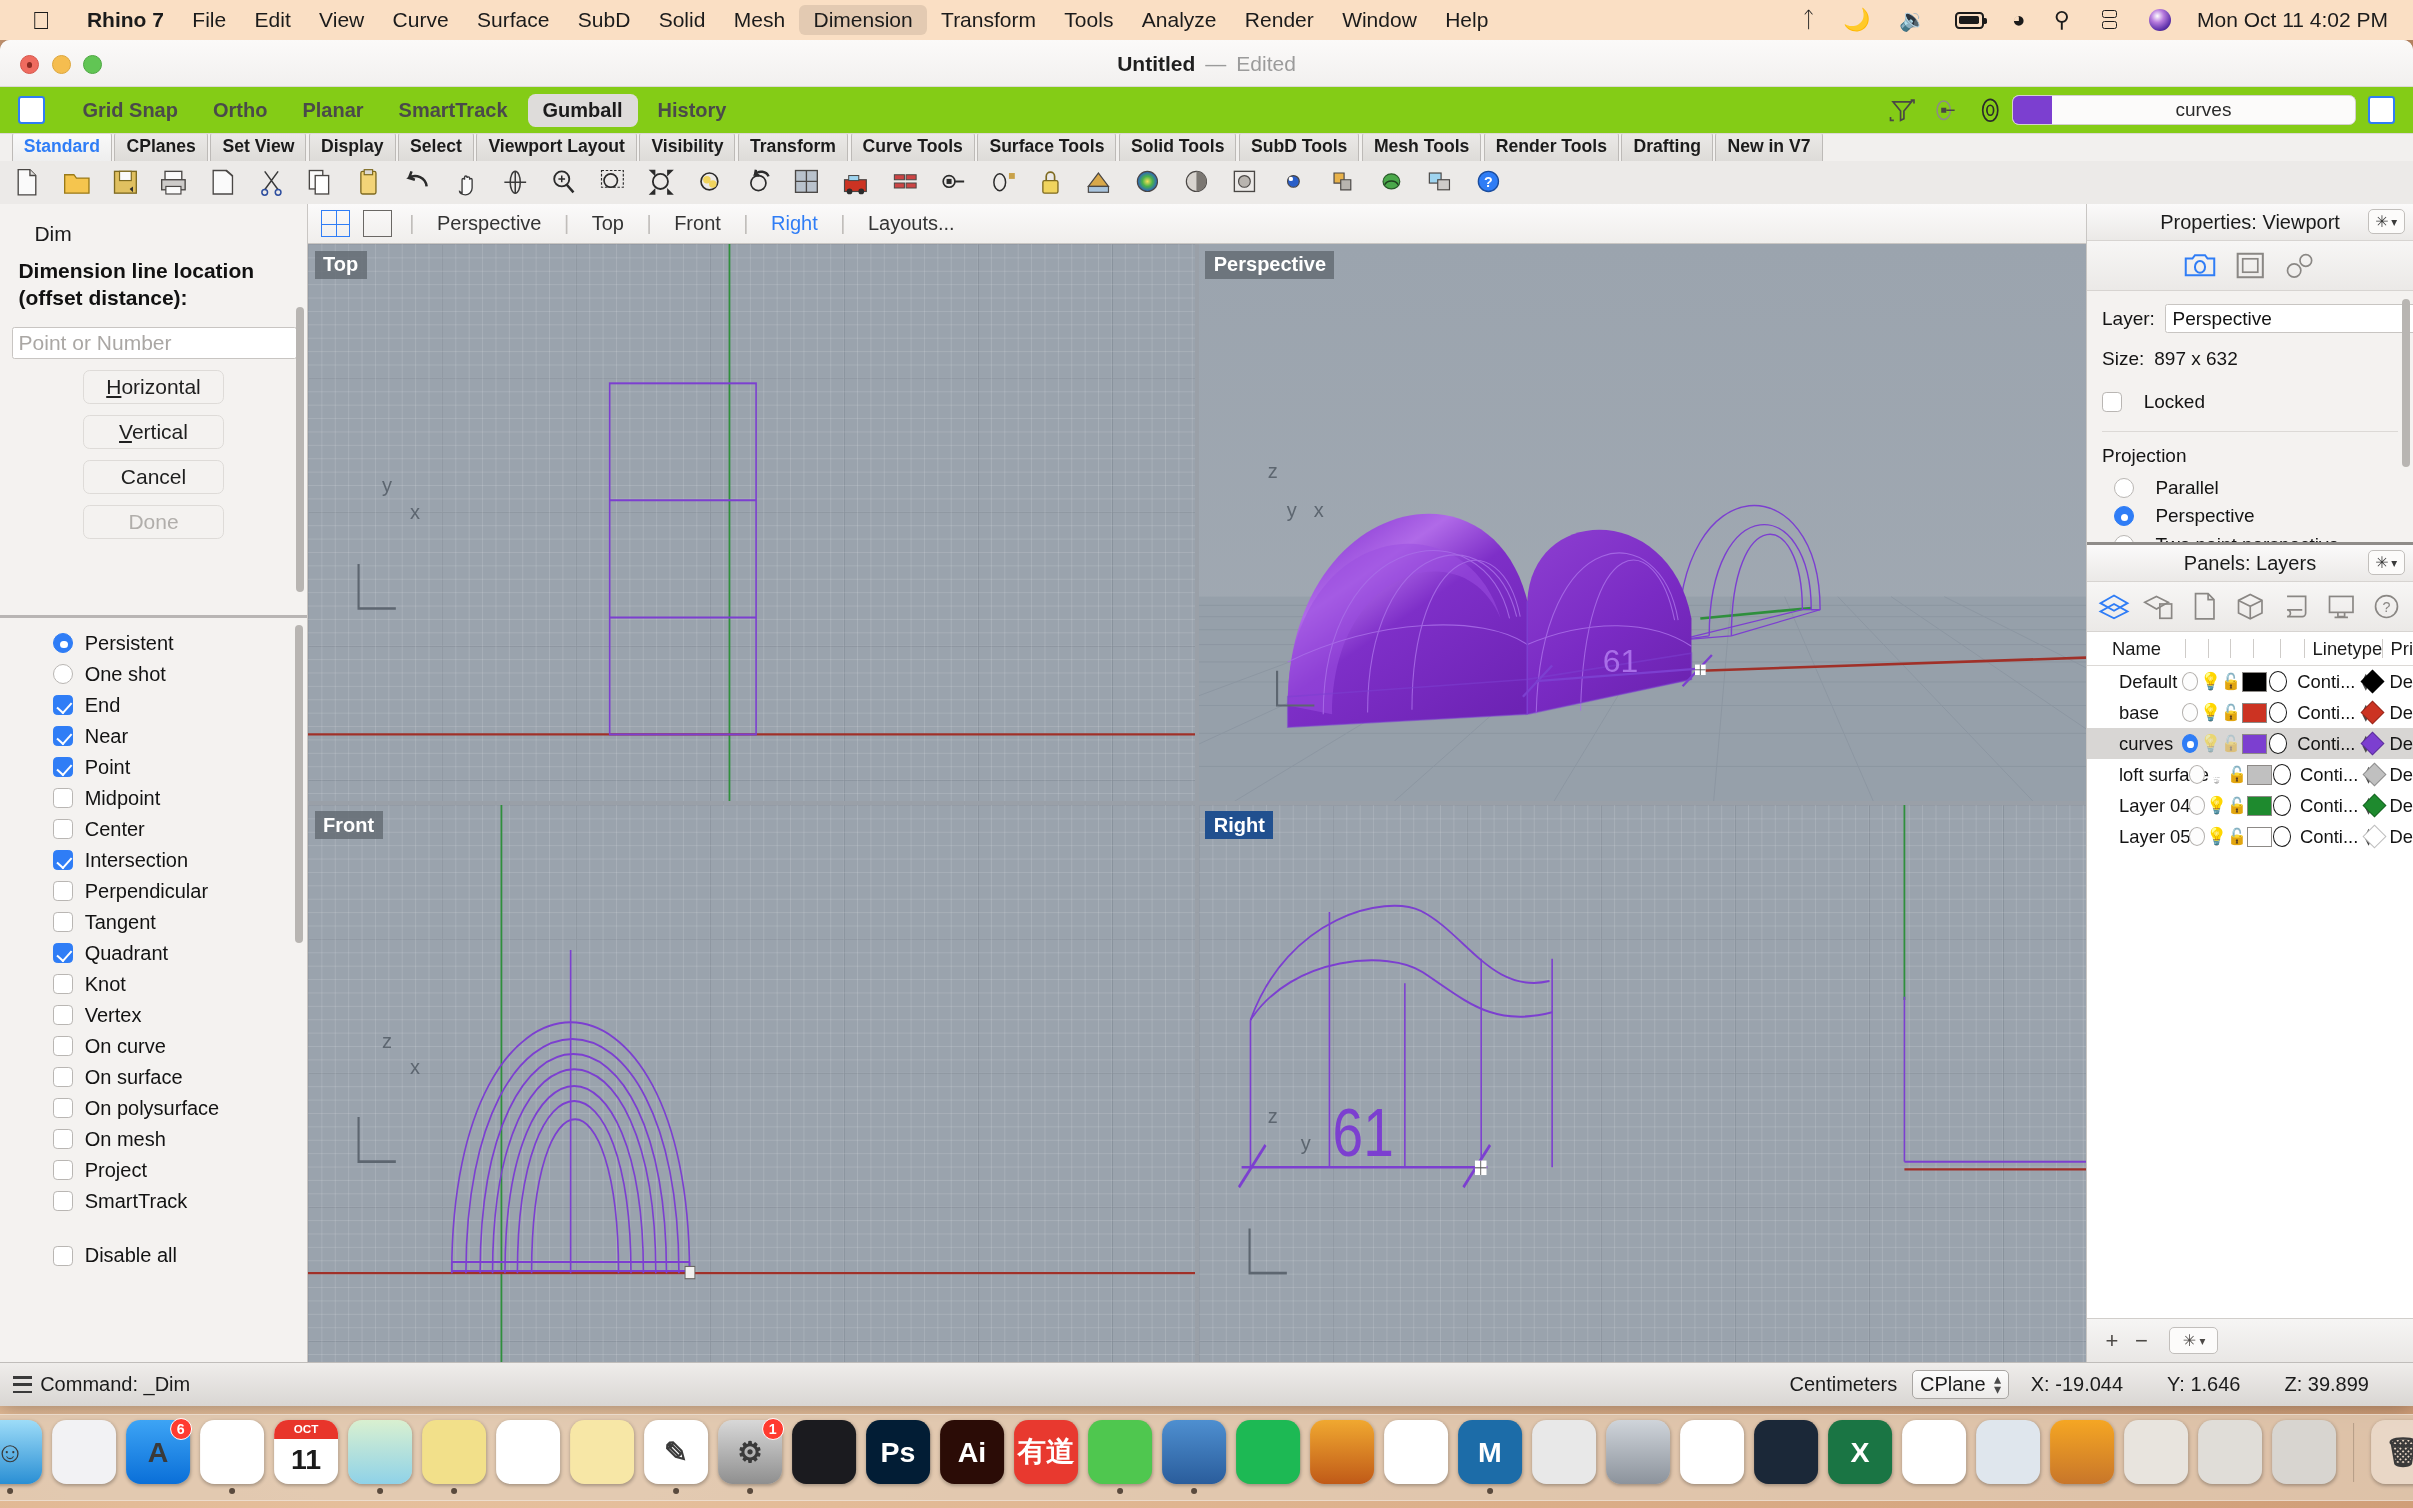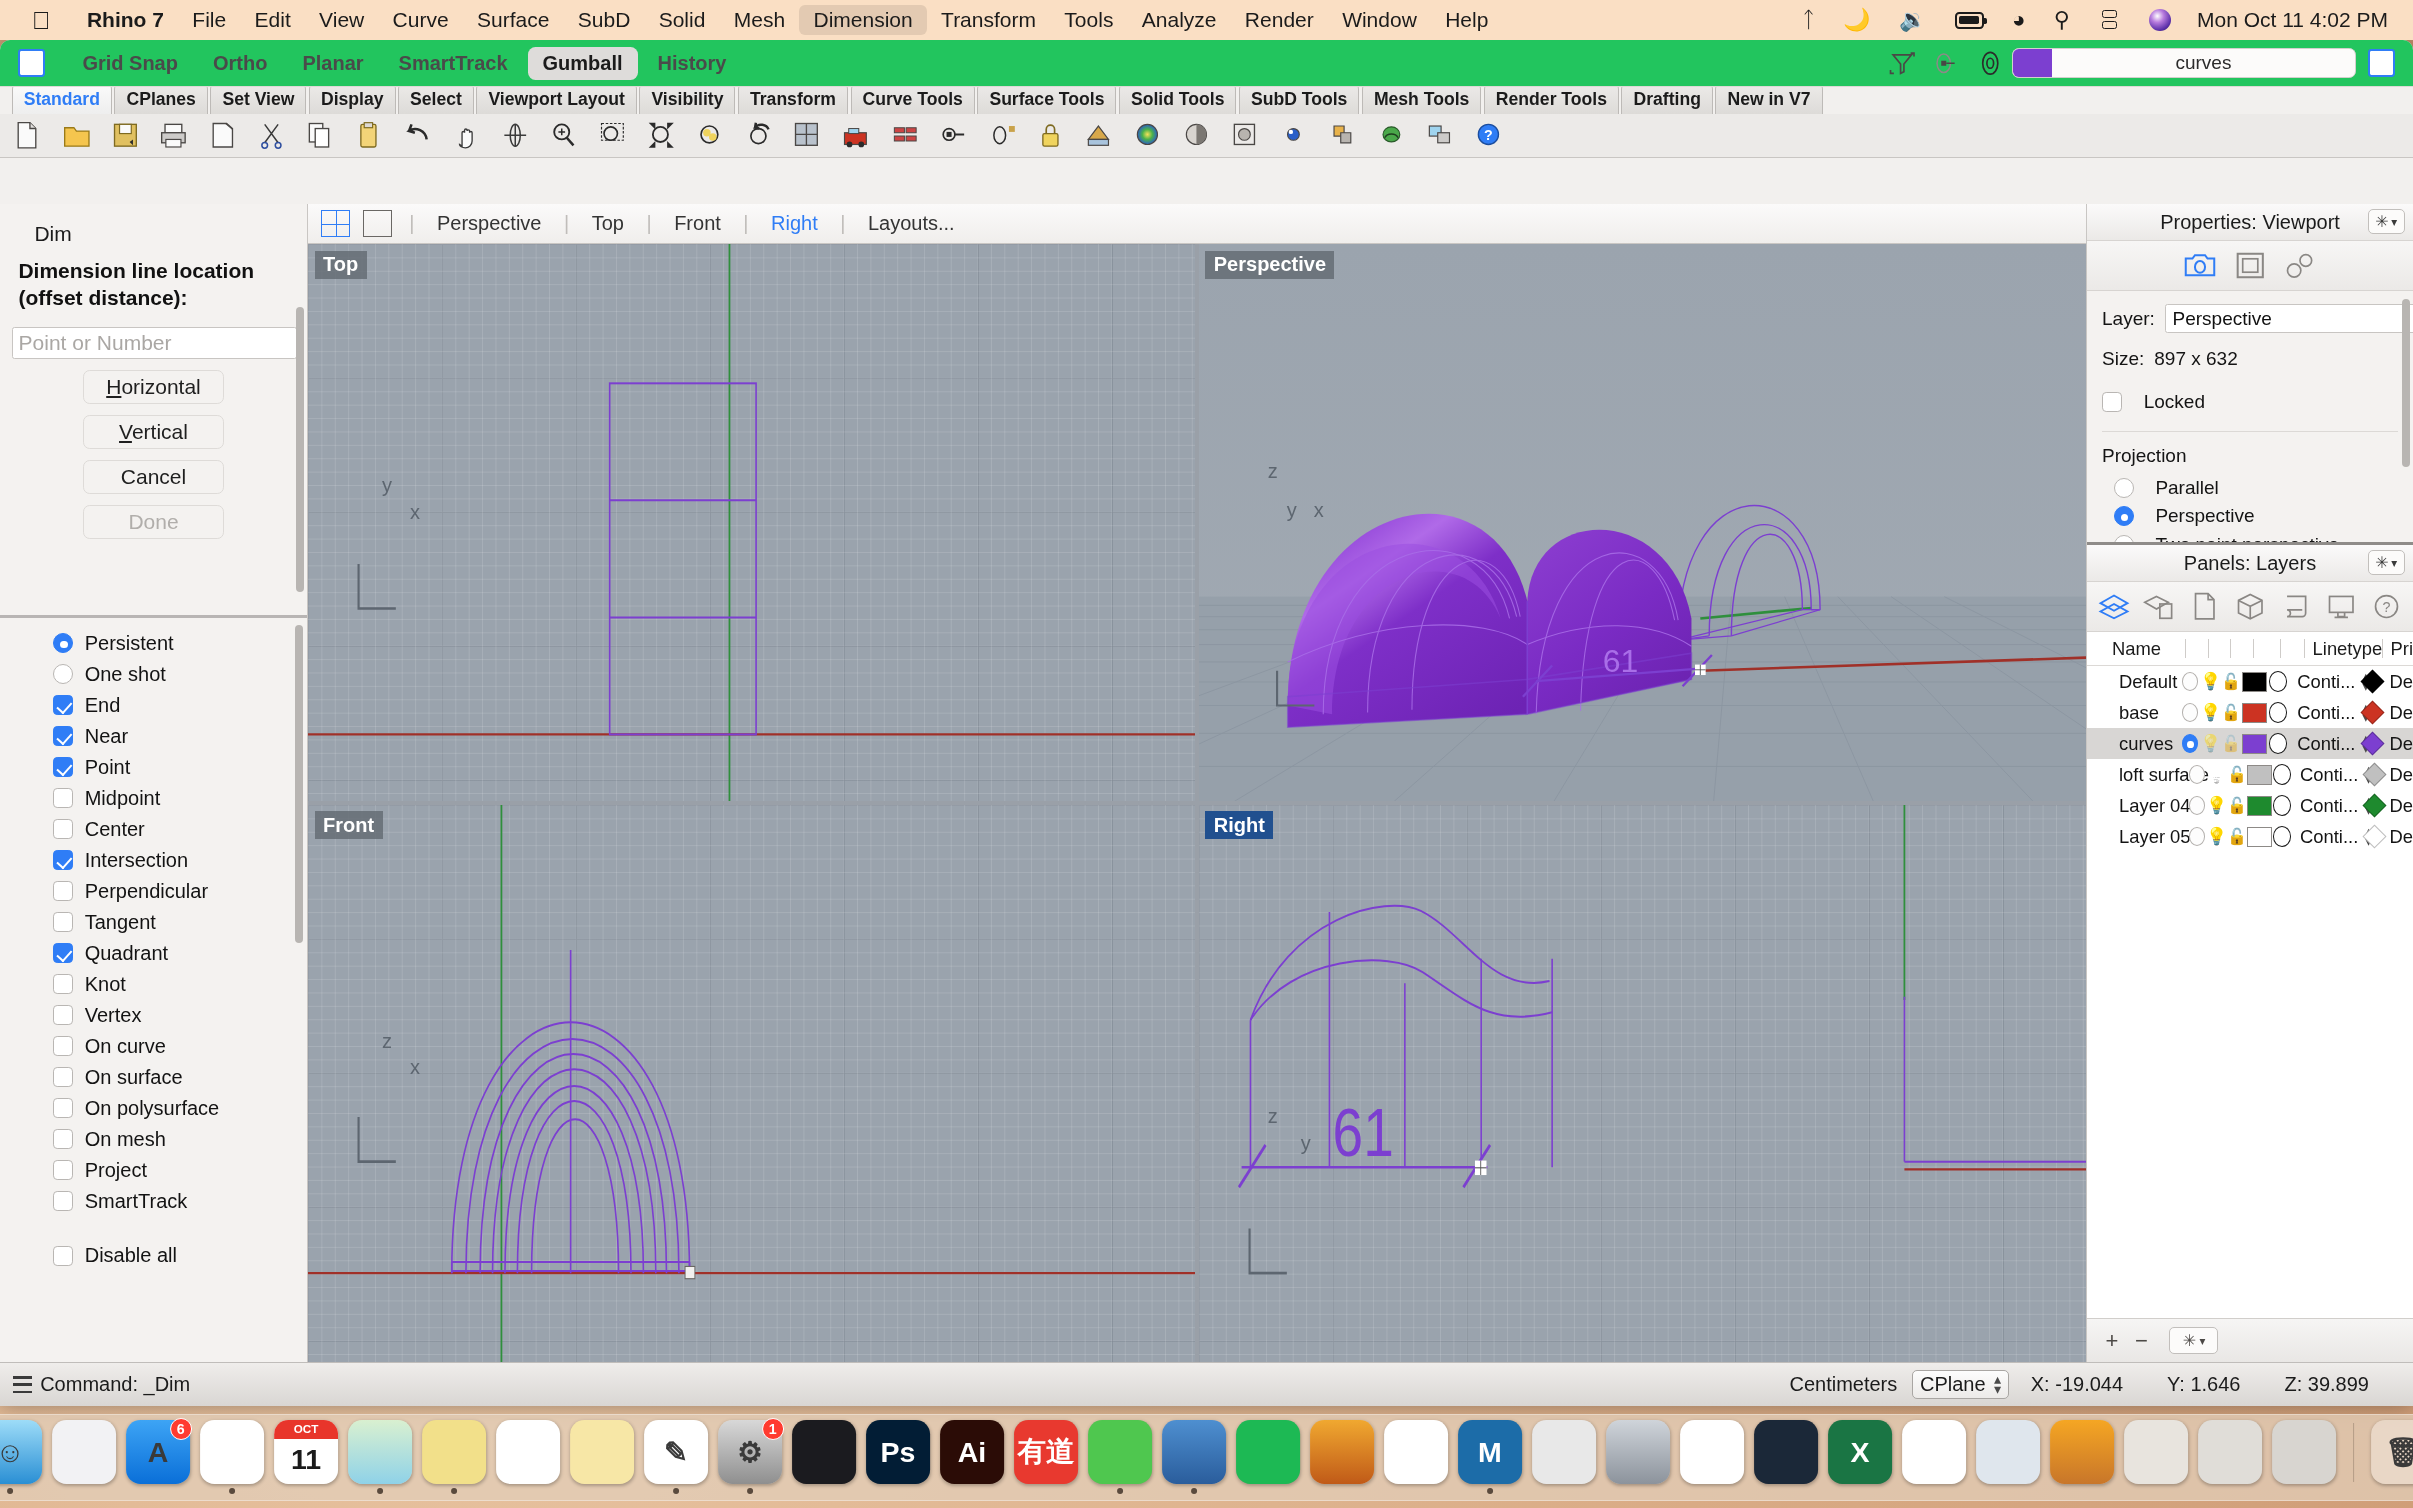--- a/index.html
+++ b/index.html
@@ -77,21 +77,21 @@
     display:flex;align-items:center;justify-content:center;gap:10px;
     font-size:21px;
   }
   #doctitle .name{font-weight:bold;color:#1f1f1f;}
   #doctitle .dash{color:#9b9b9b;}
   #doctitle .edited{color:#9b9b9b;}
 
   
   #togglebar {
     height:47px; display:flex; align-items:center;
-    background:#22c55e; border-bottom:0.8px solid #dcd9d6;
+    background:#84cc16; border-bottom:0.8px solid #dcd9d6;
     position:relative;
   }
   .panel-toggle {
     width:27px;height:28.5px;border:2.5px solid #2f7df6;border-radius:3.4px;
     margin-left:18.4px;margin-right:22px;background:#fff;
   }
   .panel-toggle.right{ margin-left:0; margin-right:18.4px; }
   .toggles{display:flex;align-items:center;gap:5px;font-size:20px;}
   .tg { padding:5px 15px;border-radius:7.5px;color:#4a4a4a;font-weight:bold;white-space:nowrap;}
   .tg.on { background:#dedcda; color:#1b1b1b; }
@@ -362,20 +362,32 @@
       </span>
     </div>
   <div class="sysicon">
       <span class="siri"></span>
     </div>
   <div class="clock">Mon Oct 11 4:02 PM</div>
 </div>
 
 <div id="rhino">
 
+  <div id="titlebar">
+    <div class="traffic">
+      <span class="r"></span>
+      <span class="y"></span>
+      <span class="g"></span>
+    </div>
+    <div id="doctitle">
+      <span class="name">Untitled</span>
+      <span class="dash">—</span>
+      <span class="edited">Edited</span>
+    </div>
+  </div>
 
   <div id="togglebar">
     <div class="panel-toggle"></div>
     <div class="toggles" id="tg-items">
         <div class="tg">Grid Snap</div>
         <div class="tg">Ortho</div>
         <div class="tg">Planar</div>
         <div class="tg">SmartTrack</div>
         <div class="tg on">Gumball</div>
         <div class="tg">History</div>

